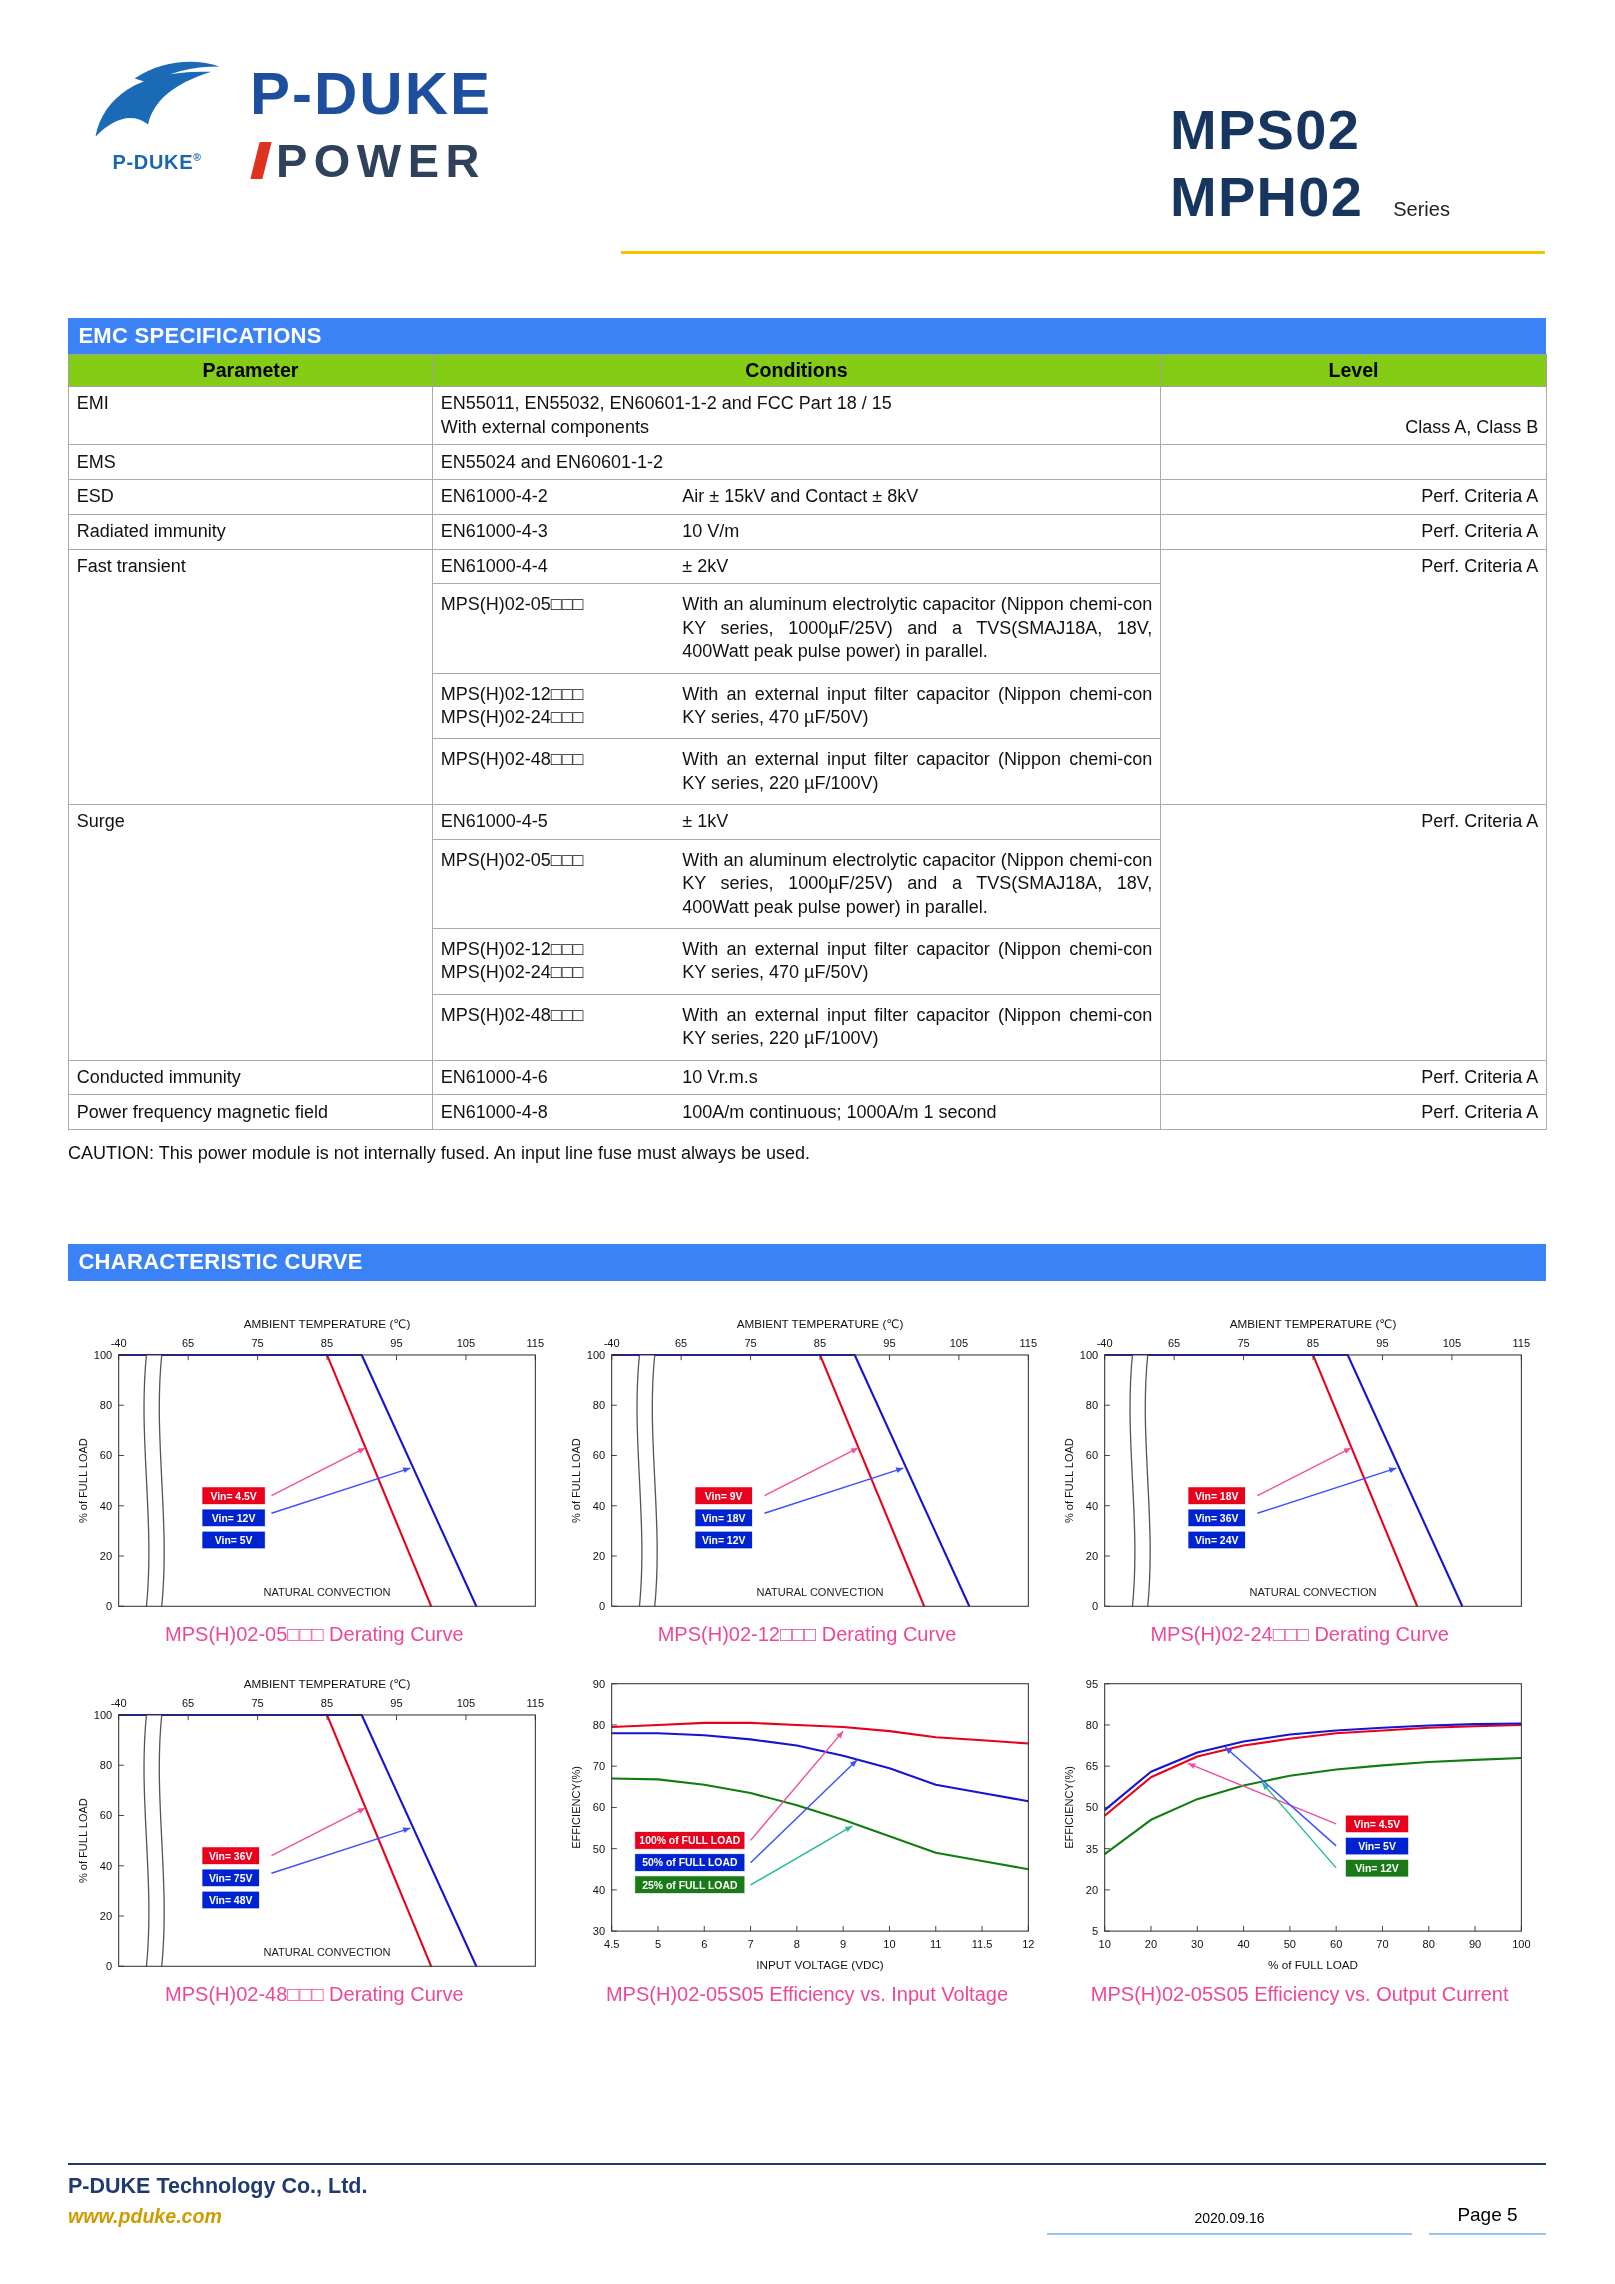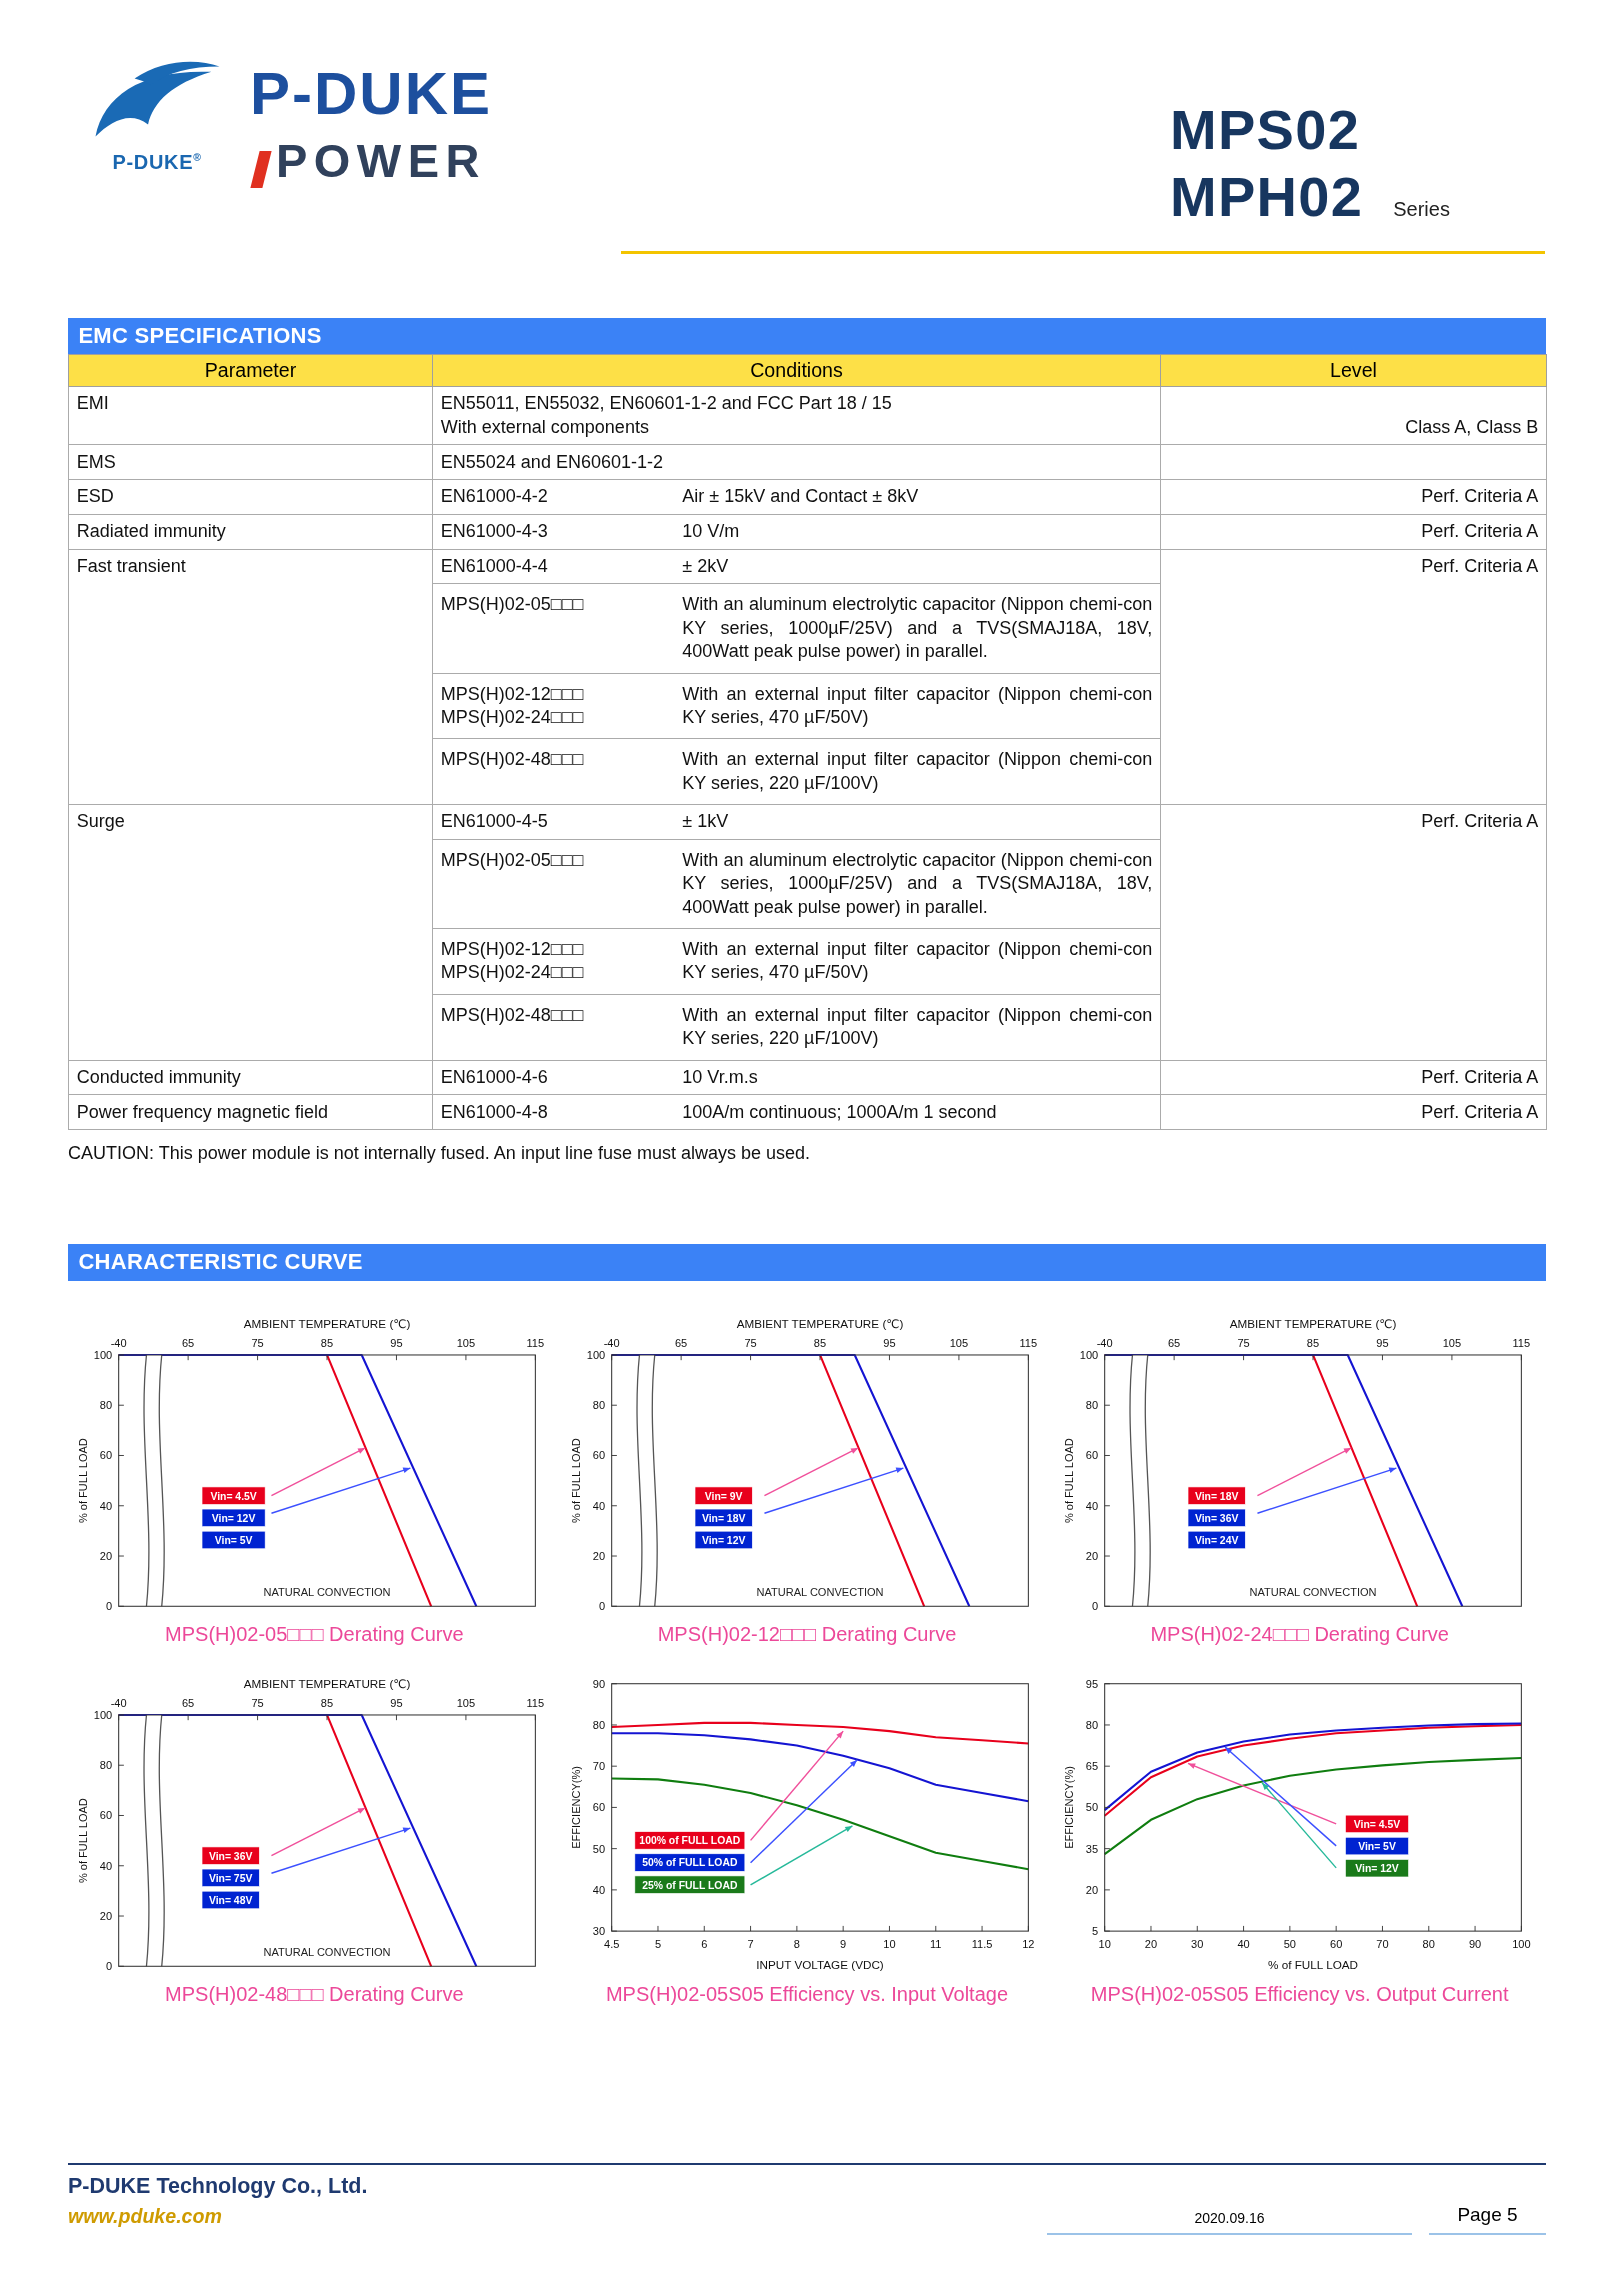--- a/index.html
+++ b/index.html
@@ -8,37 +8,37 @@
           font-family:"Liberation Sans","DejaVu Sans",sans-serif; color:#111; overflow:hidden; }
   .content { padding:57px 70px 0 68px; position:relative; }
 
   
   .hdr { position:relative; height:210px; }
   .logo { position:absolute; left:18px; top:0; display:flex; gap:22px; }
   .logo-mark { width:142px; text-align:center; }
   .logo-small { font-size:20px; font-weight:bold; color:#1a67b0; margin-top:1.3px; letter-spacing:0.7px; }
   .logo-small sup { font-size:10.4px; }
   .logo-big { font-size:60px; font-weight:800; color:#1d4f9e; letter-spacing:2px; line-height:1; margin-top:6.5px; }
-  .power-row { display:flex; align-items:flex-end; margin-top:9px; }
+  .power-row { display:flex; align-items:center; margin-top:9px; }
   .red-bar { display:inline-block; width:11.7px; height:37px; background:#e03020; transform:skewX(-14deg); margin:0 9px 0 5.2px; }
   .logo-power { font-size:47px; font-weight:800; color:#30415c; letter-spacing:6.5px; }
   .models { position:absolute; left:1102px; top:39px; font-size:56px; font-weight:bold; color:#17365f; line-height:1.2; letter-spacing:1.3px; }
   .series { font-size:20px; font-weight:normal; color:#222; margin-left:30px; letter-spacing:0; }
   .gold-rule { position:absolute; left:553px; right:1.3px; bottom:13px; height:3.3px; background:#f3c400; }
 
   
   .secbar { background:#3b82f6; color:#fff; font-weight:bold; font-size:22px; padding:5.2px 10.4px; letter-spacing:0.3px; }
   .emc-bar { margin-top:51px; }
   .curve-bar { margin-top:80px; }
 
   
   table.emc { width:100%; border-collapse:collapse; font-size:18px; table-layout:fixed; }
   table.emc col.c1{width:364px} table.emc col.c2{width:242px}
   table.emc col.c3{width:486px} table.emc col.c4{width:386px}
-  table.emc th { background:#fde047; border:0.7px solid #9f9f9f; font-size:19.6px; font-weight:normal; padding:3.9px 5.2px; color:#000; }
+  table.emc th { background:#84cc16; border:0.7px solid #9f9f9f; font-size:19.6px; font-weight:bold; padding:3.9px 5.2px; color:#000; }
   table.emc td { border-top:0.7px solid #ababab; padding:5.2px 7.8px; vertical-align:top; line-height:1.3; }
   table.emc tbody tr:last-child td { border-bottom:0.7px solid #ababab; }
   td.param { border-left:0.7px solid #ababab; border-right:0.7px solid #ababab; padding-left:10.4px; }
   td.level { border-left:0.7px solid #ababab; border-right:0.7px solid #ababab; text-align:right; padding-right:9px; }
   td.code  { padding-left:9px; }
   td.model { white-space:pre-line; }
   td.desc  { text-align:justify; padding-right:25px; }
   tr.subrow td { padding-top:9px; padding-bottom:9px; }
   .vbottom { vertical-align:bottom !important; }
 

